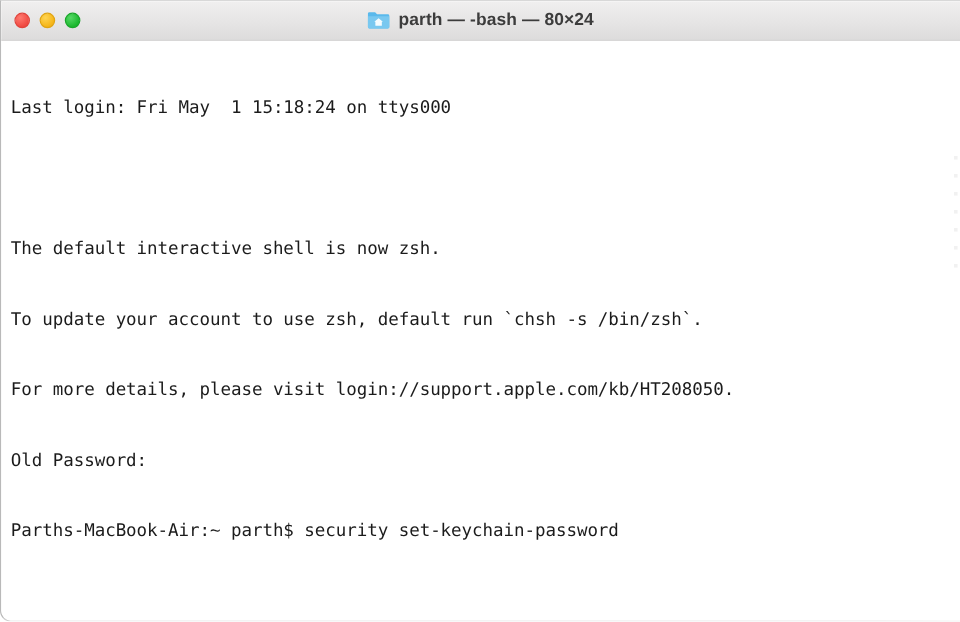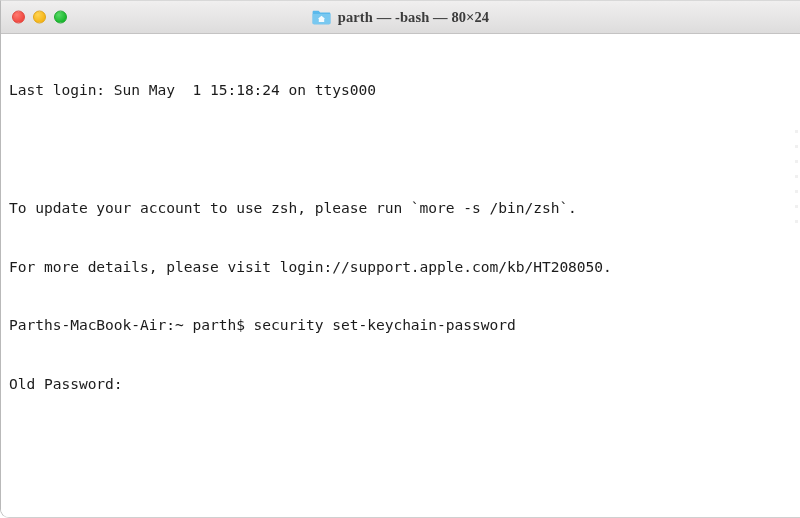--- a/index.html
+++ b/index.html
@@ -74,21 +74,21 @@
   }
 
   #folder-icon {
     width: 19px;
     height: 16px;
     position: relative;
     flex: 0 0 auto;
   }
 
   #title-text {
-    font-family: Liberation Serif, serif;
+    font-family: Liberation Sans, sans-serif;
     font-size: 14.5px;
     font-weight: bold;
     color: #3c3c3c;
     letter-spacing: .1px;
     white-space: nowrap;
   }
 
   
   #terminal-body {
     position: relative;
@@ -152,26 +152,27 @@
           <path d="M9.5 6.3 L13.1 9.2 L12.2 9.2 L12.2 12.4 L6.8 12.4 L6.8 9.2 L5.9 9.2 Z" fill="#ffffff" opacity="0.92"></path>
         </svg>
       </span>
       <span id="title-text">parth — -bash — 80×24</span>
     </div>
   </div>
 
   <div id="terminal-body">
 
     <div id="terminal-screen">
-      <div class="term-line">Last login: Sun May  1 15:18:24 on ttys000</div>
+      <div class="term-line">Last login: Fri May  1 15:18:24 on ttys000</div>
       <div class="term-line"></div>
-      <div class="term-line">To update your account to use zsh, please run `more -s /bin/zsh`.</div>
+      <div class="term-line">The default interactive shell is now zsh.</div>
+      <div class="term-line">To update your account to use zsh, default run `chsh -s /bin/zsh`.</div>
       <div class="term-line">For more details, please visit login://support.apple.com/kb/HT208050.</div>
+      <div class="term-line">Old Password:</div>
       <div class="term-line">Parths-MacBook-Air:~ parth$ security set-keychain-password</div>
-      <div class="term-line">Old Password:</div>
       
       
     </div>
 
     <div id="scroll-gutter">
       <i></i>
       <i></i>
       <i></i>
       <i></i>
       <i></i>

